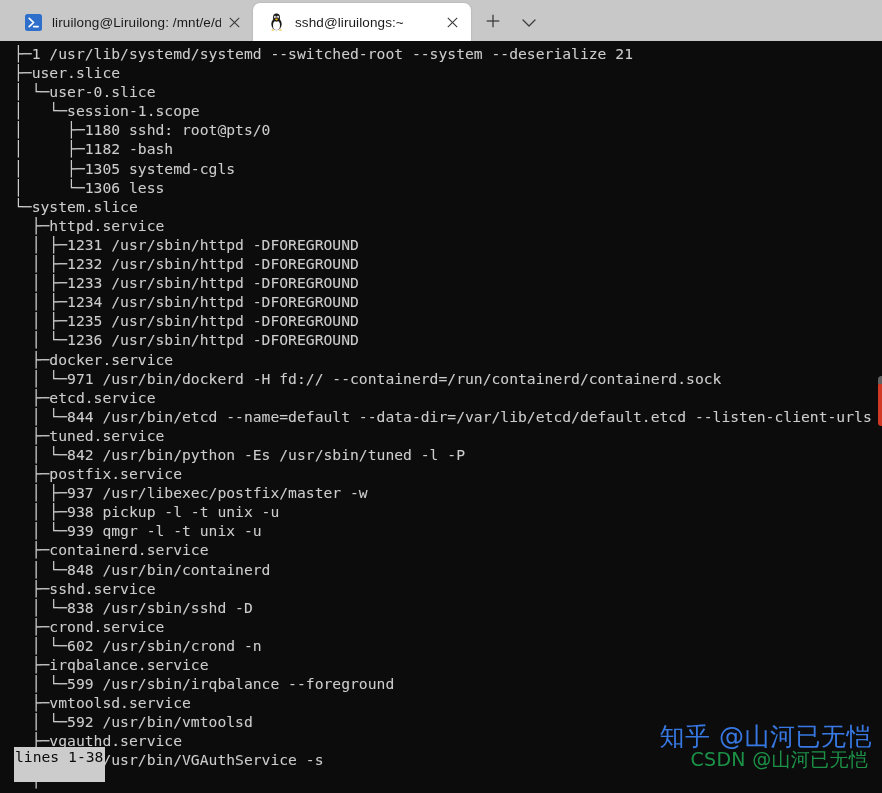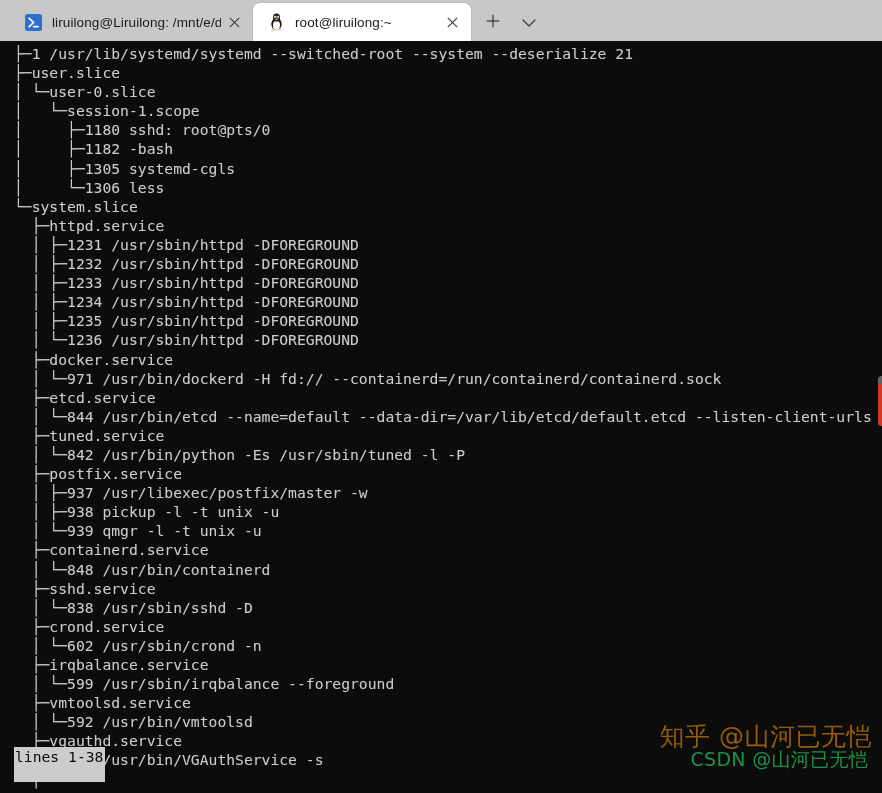--- a/index.html
+++ b/index.html
@@ -136,21 +136,21 @@
   
   .wm {
     position: absolute;
     pointer-events: none;
     white-space: nowrap;
     font-family: "DejaVu Sans", "Liberation Sans", sans-serif;
   }
   .wm-zhihu {
     right: 16px; bottom: 40px;
     font-size: 25px;
-    color: #a16207;
+    color: #3b82f6;
     opacity: .92;
     letter-spacing: .5px;
   }
   .wm-csdn {
     right: 20px; bottom: 20px;
     font-size: 19px;
     color: #22c55e;
     opacity: .72;
     letter-spacing: .3px;
   }
@@ -187,21 +187,21 @@
           <ellipse cx="8.5" cy="4.6" rx="3.5" ry="4.1" fill="#1a1a1a"></ellipse>
           <circle cx="7.1" cy="4.0" r="1.25" fill="#ffffff"></circle>
           <circle cx="9.9" cy="4.0" r="1.25" fill="#ffffff"></circle>
           <circle cx="7.2" cy="4.1" r="0.62" fill="#1a1a1a"></circle>
           <circle cx="9.8" cy="4.1" r="0.62" fill="#1a1a1a"></circle>
           <path d="M8.5 5.3 L6.9 6.6 L8.5 7.5 L10.1 6.6 Z" fill="#f2b705"></path>
           <path d="M4.6 16.3 L3.0 17.6 L6.3 17.6 Z" fill="#f2b705"></path>
           <path d="M12.4 16.3 L14.0 17.6 L10.7 17.6 Z" fill="#f2b705"></path>
         </svg>
       </span>
-      <span class="tab-title">root@liruilong:~</span>
+      <span class="tab-title">sshd@liruilongs:~</span>
       <span class="tab-close">
         <svg width="11" height="11" viewBox="0 0 11 11">
           <line x1="0.8" y1="0.8" x2="10.2" y2="10.2" stroke="currentColor" stroke-width="1.1"></line>
           <line x1="10.2" y1="0.8" x2="0.8" y2="10.2" stroke="currentColor" stroke-width="1.1"></line>
         </svg>
       </span>
     </div>
 
     <div class="tabbar-btn newtab">
       <span>

